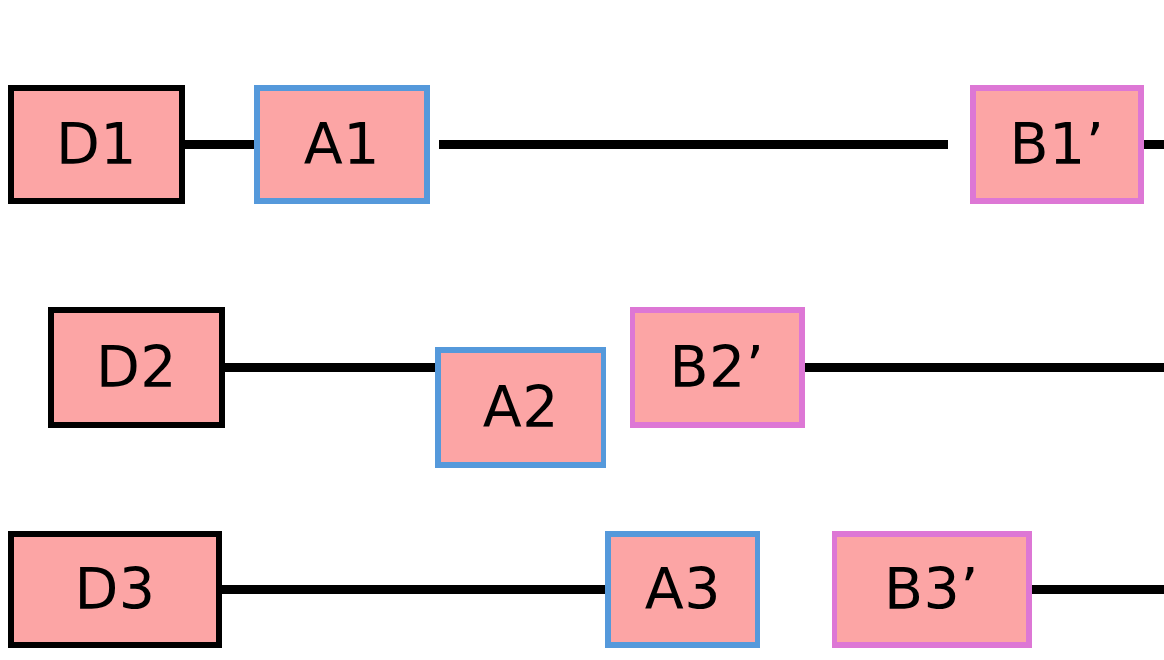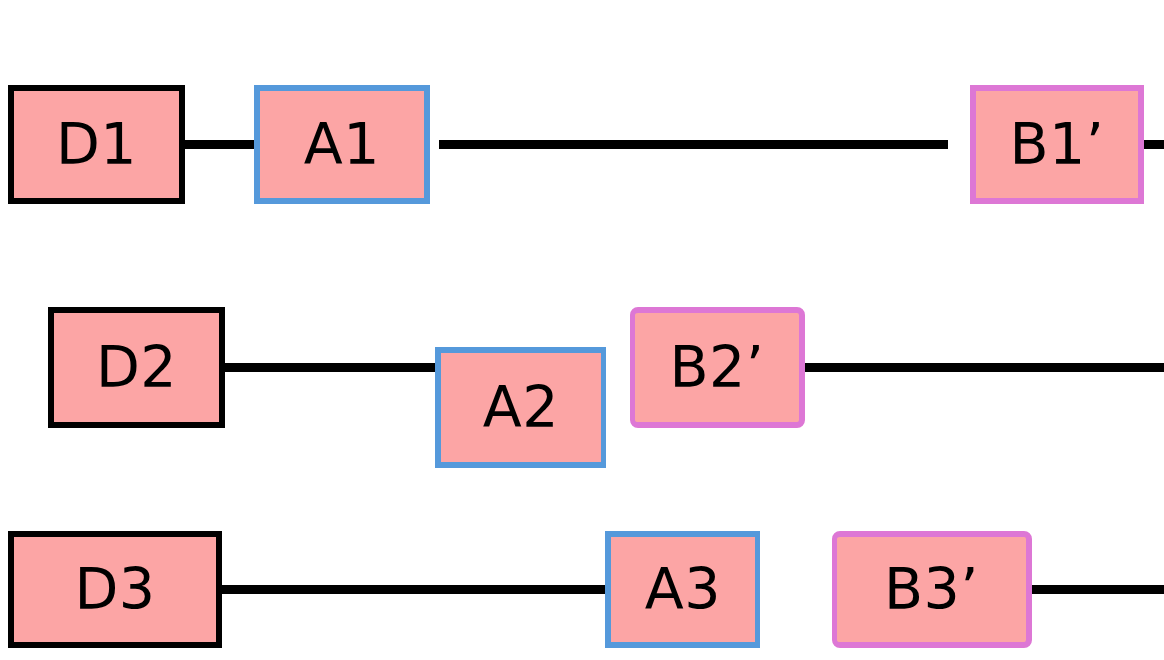--- a/index.html
+++ b/index.html
@@ -44,21 +44,21 @@
     display: block;
     font-size: 57px;
     letter-spacing: 0.5px;
   }
   .node.black  { border: 6px solid #000000; }
   .node.blue   { border: 6px solid #5599db; }
   .node.pink   { border: 6px solid #dd77d5; margin-left: 24px; }
 
   
   .node.join-right { border-right-width: 5px; }
-  .node.join-left  { border-left-width: 5px; border-radius: 8px; }
+  .node.join-left  { border-left-width: 5px; }
 </style>
 </head>
 <body>
 
 <div id="canvas">
 
   <div class="row">
 
     <div class="link" style="left:185px; top:140px; width:82px;"></div>
     <div class="link" style="left:439px; top:140px; width:509px;"></div>

